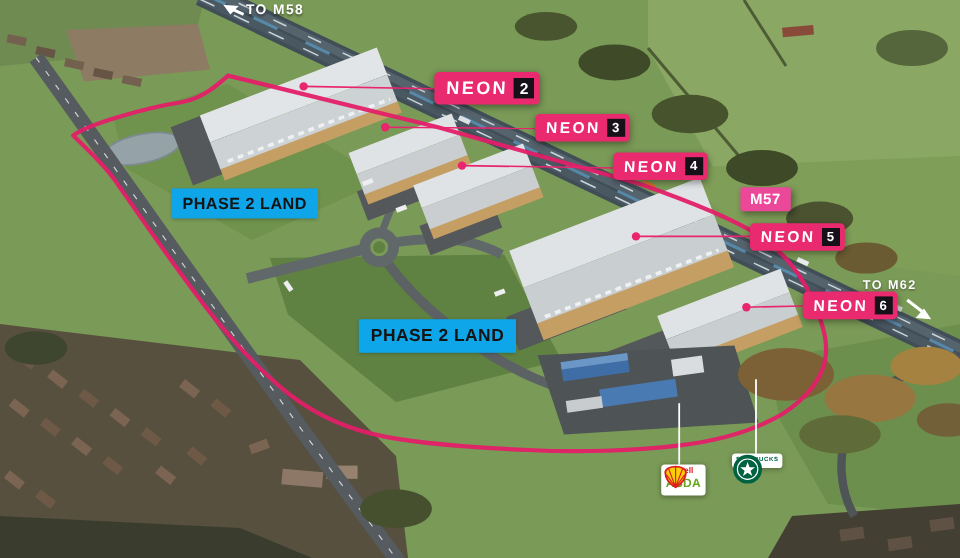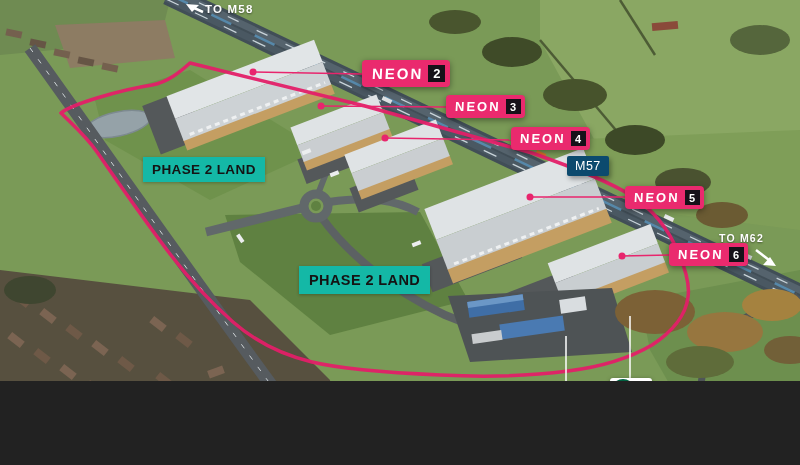--- a/index.html
+++ b/index.html
@@ -1,16 +1,16 @@
 <!DOCTYPE html>
 <html><head>
 <meta charset="utf-8">
 <style>
   html,body{margin:0;padding:0;background:#222;}
-  .stage{position:relative;width:800px;height:381px;overflow:hidden;
+  .stage{position:relative;width:800px;height:465px;overflow:hidden;
          font-family:"Liberation Sans",sans-serif;background:#7a9a57;}
   .stage svg{position:absolute;left:0;top:0;}
   .lbl{position:absolute;white-space:nowrap;}
 
   
   .dir{color:#fff;font-weight:800;letter-spacing:1.2px;
        text-shadow:0 1px 2px rgba(0,0,0,.45);}
   #to-m58{left:205px;top:3px;font-size:11.5px;}
   #to-m62{left:719px;top:232px;font-size:10.5px;}
 
@@ -25,26 +25,26 @@
   .neon-badge.lg{padding:5px 5px 5px 10px;}
   .neon-badge.lg .neon-word{font-size:15px;}
   .neon-badge.lg .neon-num{width:17px;height:17px;font-size:13px;}
   #badge-2{left:362px;top:60px;}
   #badge-3{left:446px;top:95px;}
   #badge-4{left:511px;top:127px;}
   #badge-5{left:625px;top:186px;}
   #badge-6{left:669px;top:243px;}
 
   
-  .m57{position:absolute;left:567px;top:156px;background:#0c4a6e;color:#fff;
-      font-weight:400;font-size:12.5px;padding:3px 8px;border-radius:2px;
+  .m57{position:absolute;left:617px;top:156px;background:#ec4899;color:#fff;
+      font-weight:700;font-size:12.5px;padding:3px 8px;border-radius:2px;
       box-shadow:2px 3px 5px rgba(0,0,0,.35);letter-spacing:.5px;}
 
   
-  .phase{position:absolute;background:#14b8a6;color:#141414;font-weight:800;
+  .phase{position:absolute;background:#0ea5e9;color:#141414;font-weight:800;
       letter-spacing:.4px;box-shadow:0 1px 3px rgba(0,0,0,.25);}
   #phase-1{left:143px;top:157px;font-size:13.5px;padding:5px 9px;}
   #phase-2{left:299px;top:266px;font-size:14.5px;padding:6px 10px;}
 
   
   .card{position:absolute;background:#fff;border-radius:3px;text-align:center;
       box-shadow:0 1px 4px rgba(0,0,0,.35);}
   #shell-card{left:551px;top:387px;width:37px;padding:2px 0 3px;}
   .shell-word{display:block;color:#DD1D21;font-weight:800;font-size:7px;line-height:1.1;}
   .asda-word{display:block;color:#68A51C;font-weight:800;font-size:10px;

